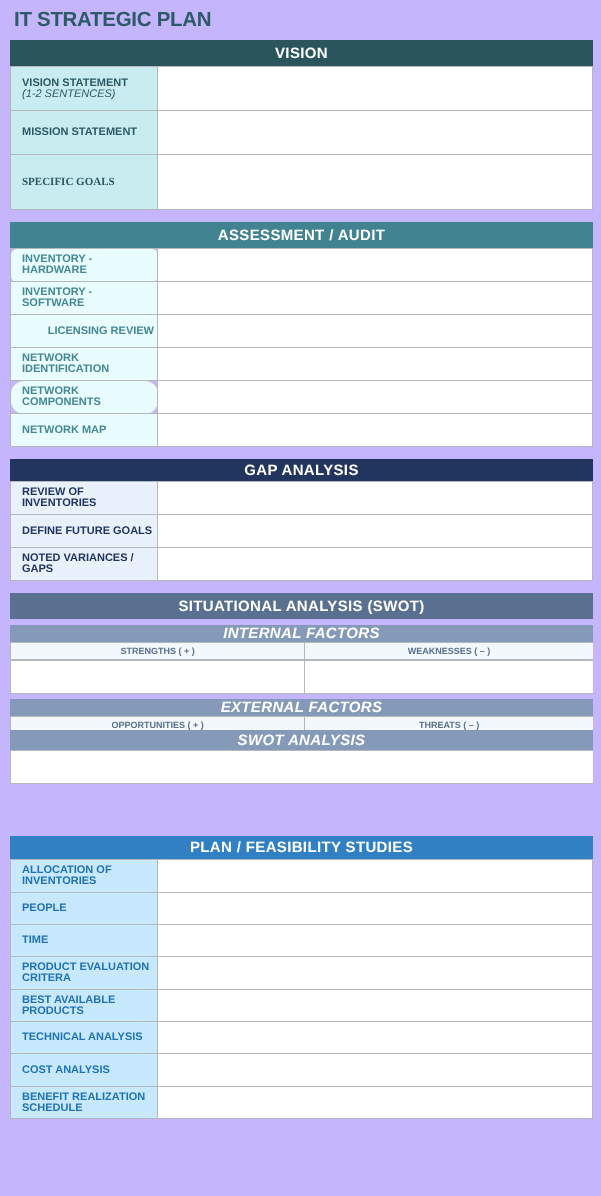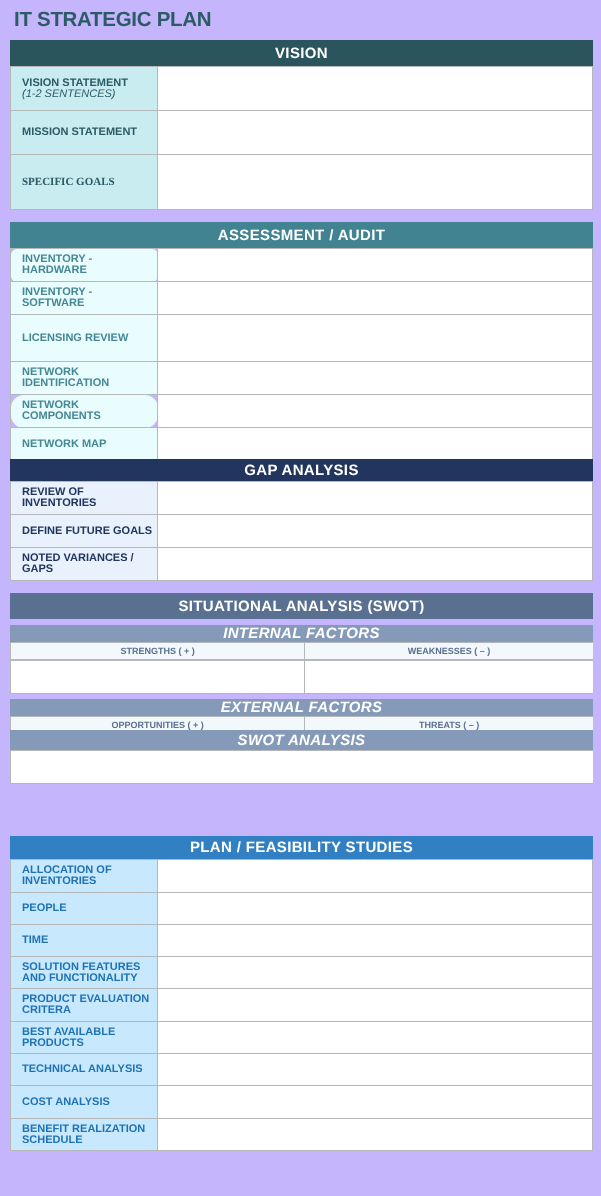--- a/index.html
+++ b/index.html
@@ -134,21 +134,21 @@
       <tbody>
       <tr>
             <td class="lbl" style="height:33px;border-radius:6px;">INVENTORY - HARDWARE</td>
             <td class="val"></td>
           </tr>
       <tr>
             <td class="lbl" style="height:33px;">INVENTORY - SOFTWARE</td>
             <td class="val"></td>
           </tr>
       <tr>
-            <td class="lbl" style="height:47px;">LICENSING REVIEW</td>
+            <td class="lbl" style="height:33px;text-align:right;">LICENSING REVIEW</td>
             <td class="val"></td>
           </tr>
       <tr>
             <td class="lbl" style="height:33px;">NETWORK IDENTIFICATION</td>
             <td class="val"></td>
           </tr>
       <tr>
             <td class="lbl" style="height:33px;border-radius:13px;">NETWORK COMPONENTS</td>
             <td class="val"></td>
           </tr>
@@ -245,24 +245,20 @@
           </tr>
       <tr>
             <td class="lbl" style="height:32px;">PEOPLE</td>
             <td class="val"></td>
           </tr>
       <tr>
             <td class="lbl" style="height:32px;">TIME</td>
             <td class="val"></td>
           </tr>
       <tr>
-            <td class="lbl" style="height:32px;">SOLUTION FEATURES AND FUNCTIONALITY</td>
-            <td class="val"></td>
-          </tr>
-      <tr>
             <td class="lbl" style="height:33px;">PRODUCT EVALUATION CRITERA</td>
             <td class="val"></td>
           </tr>
       <tr>
             <td class="lbl" style="height:32px;">BEST AVAILABLE PRODUCTS</td>
             <td class="val"></td>
           </tr>
       <tr>
             <td class="lbl" style="height:32px;">TECHNICAL ANALYSIS</td>
             <td class="val"></td>

